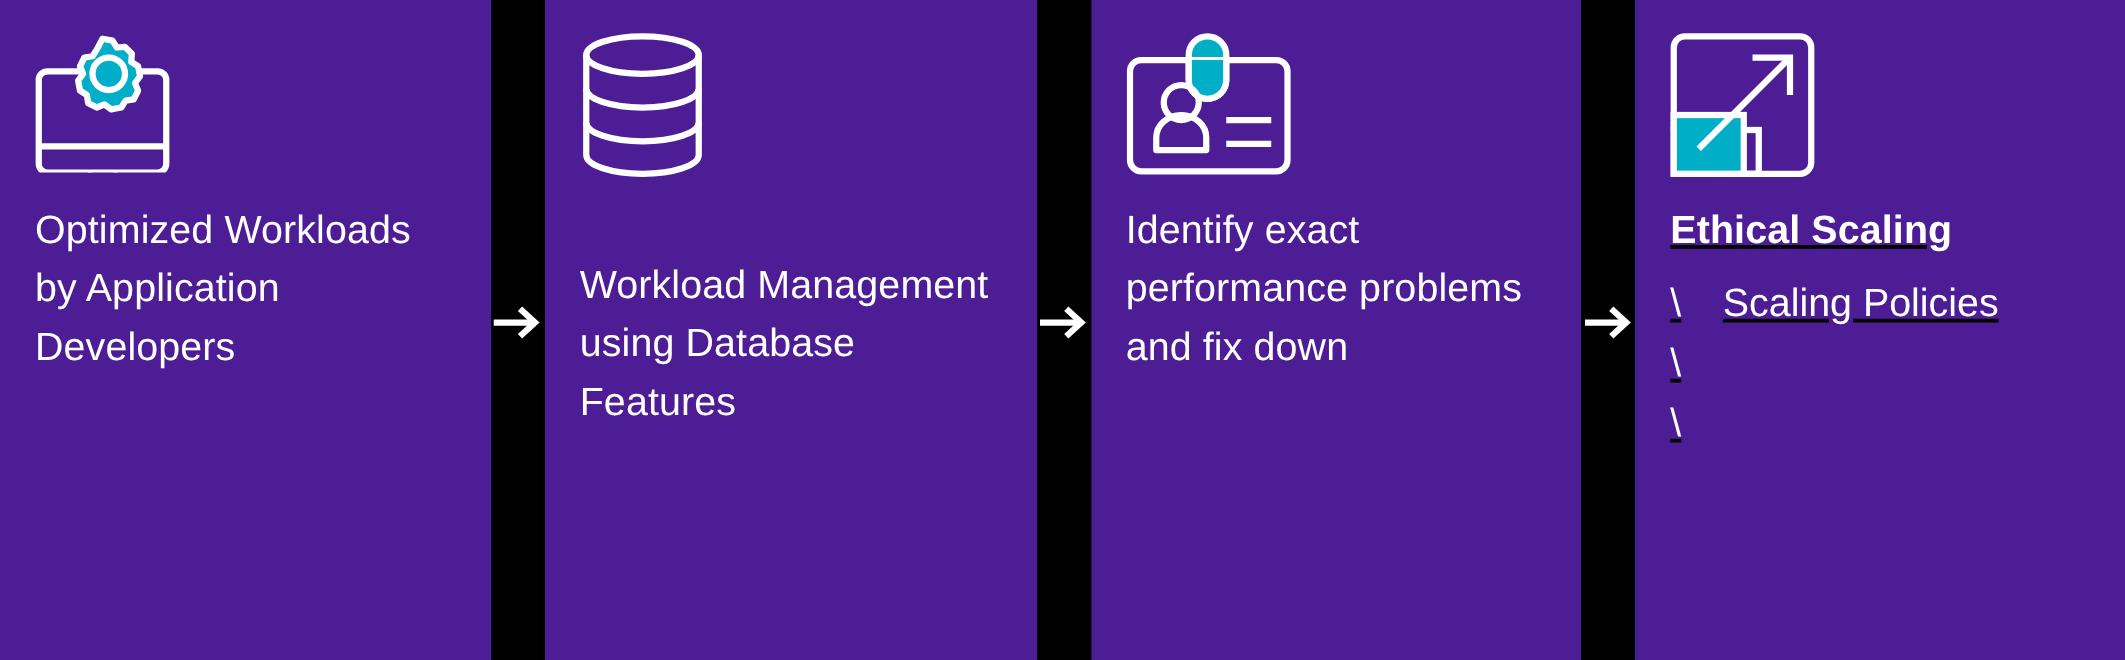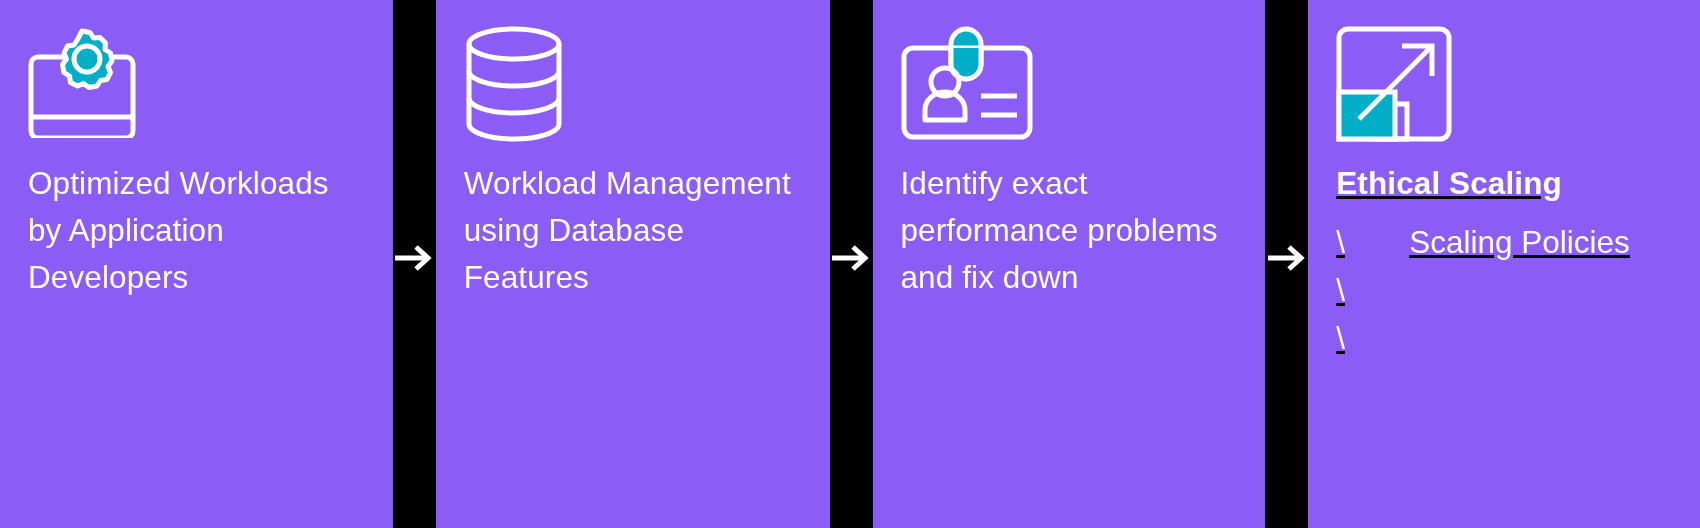--- a/index.html
+++ b/index.html
@@ -18,30 +18,30 @@
     position: relative;
     width: 1700px;
     height: 528px;
     background: #000000;
     display: flex;
     align-items: stretch;
   }
 
   
   .panel {
-    background: #8b5cf6;
+    background: #4c1d95;
     box-sizing: border-box;
     padding: 26px 28px 0 28px;
     display: flex;
     flex-direction: column;
     align-items: flex-start;
     overflow: hidden;
   }
   .panel-1 { width: 393px; }
-  .panel-2 { width: 394px; }
+  .panel-2 { width: 394px; gap: 44px; }
   .panel-3 { width: 393px; }
   .panel-4 { width: 392px; text-decoration: underline; }
 
   
   .connector {
     width: 43px;
     background: #000000;
     position: relative;
     flex: 0 0 auto;
   }
@@ -101,21 +101,20 @@
   .bullet-mark {
     flex: 0 0 auto;
     width: 42px;
     color: #ffffff;
     font-size: 31.5px;
     line-height: 47px;
   }
   .bullet-text {
     flex: 1 1 auto;
     max-width: 300px;
-    margin-left: 31px;
   }
 </style>
 </head>
 <body>
 
 <div id="infographic">
 
   <div class="panel panel-1">
     <div class="icon-wrap">
       <svg width="108" height="112" viewBox="0 0 108 112" fill="none" xmlns="http://www.w3.org/2000/svg">

